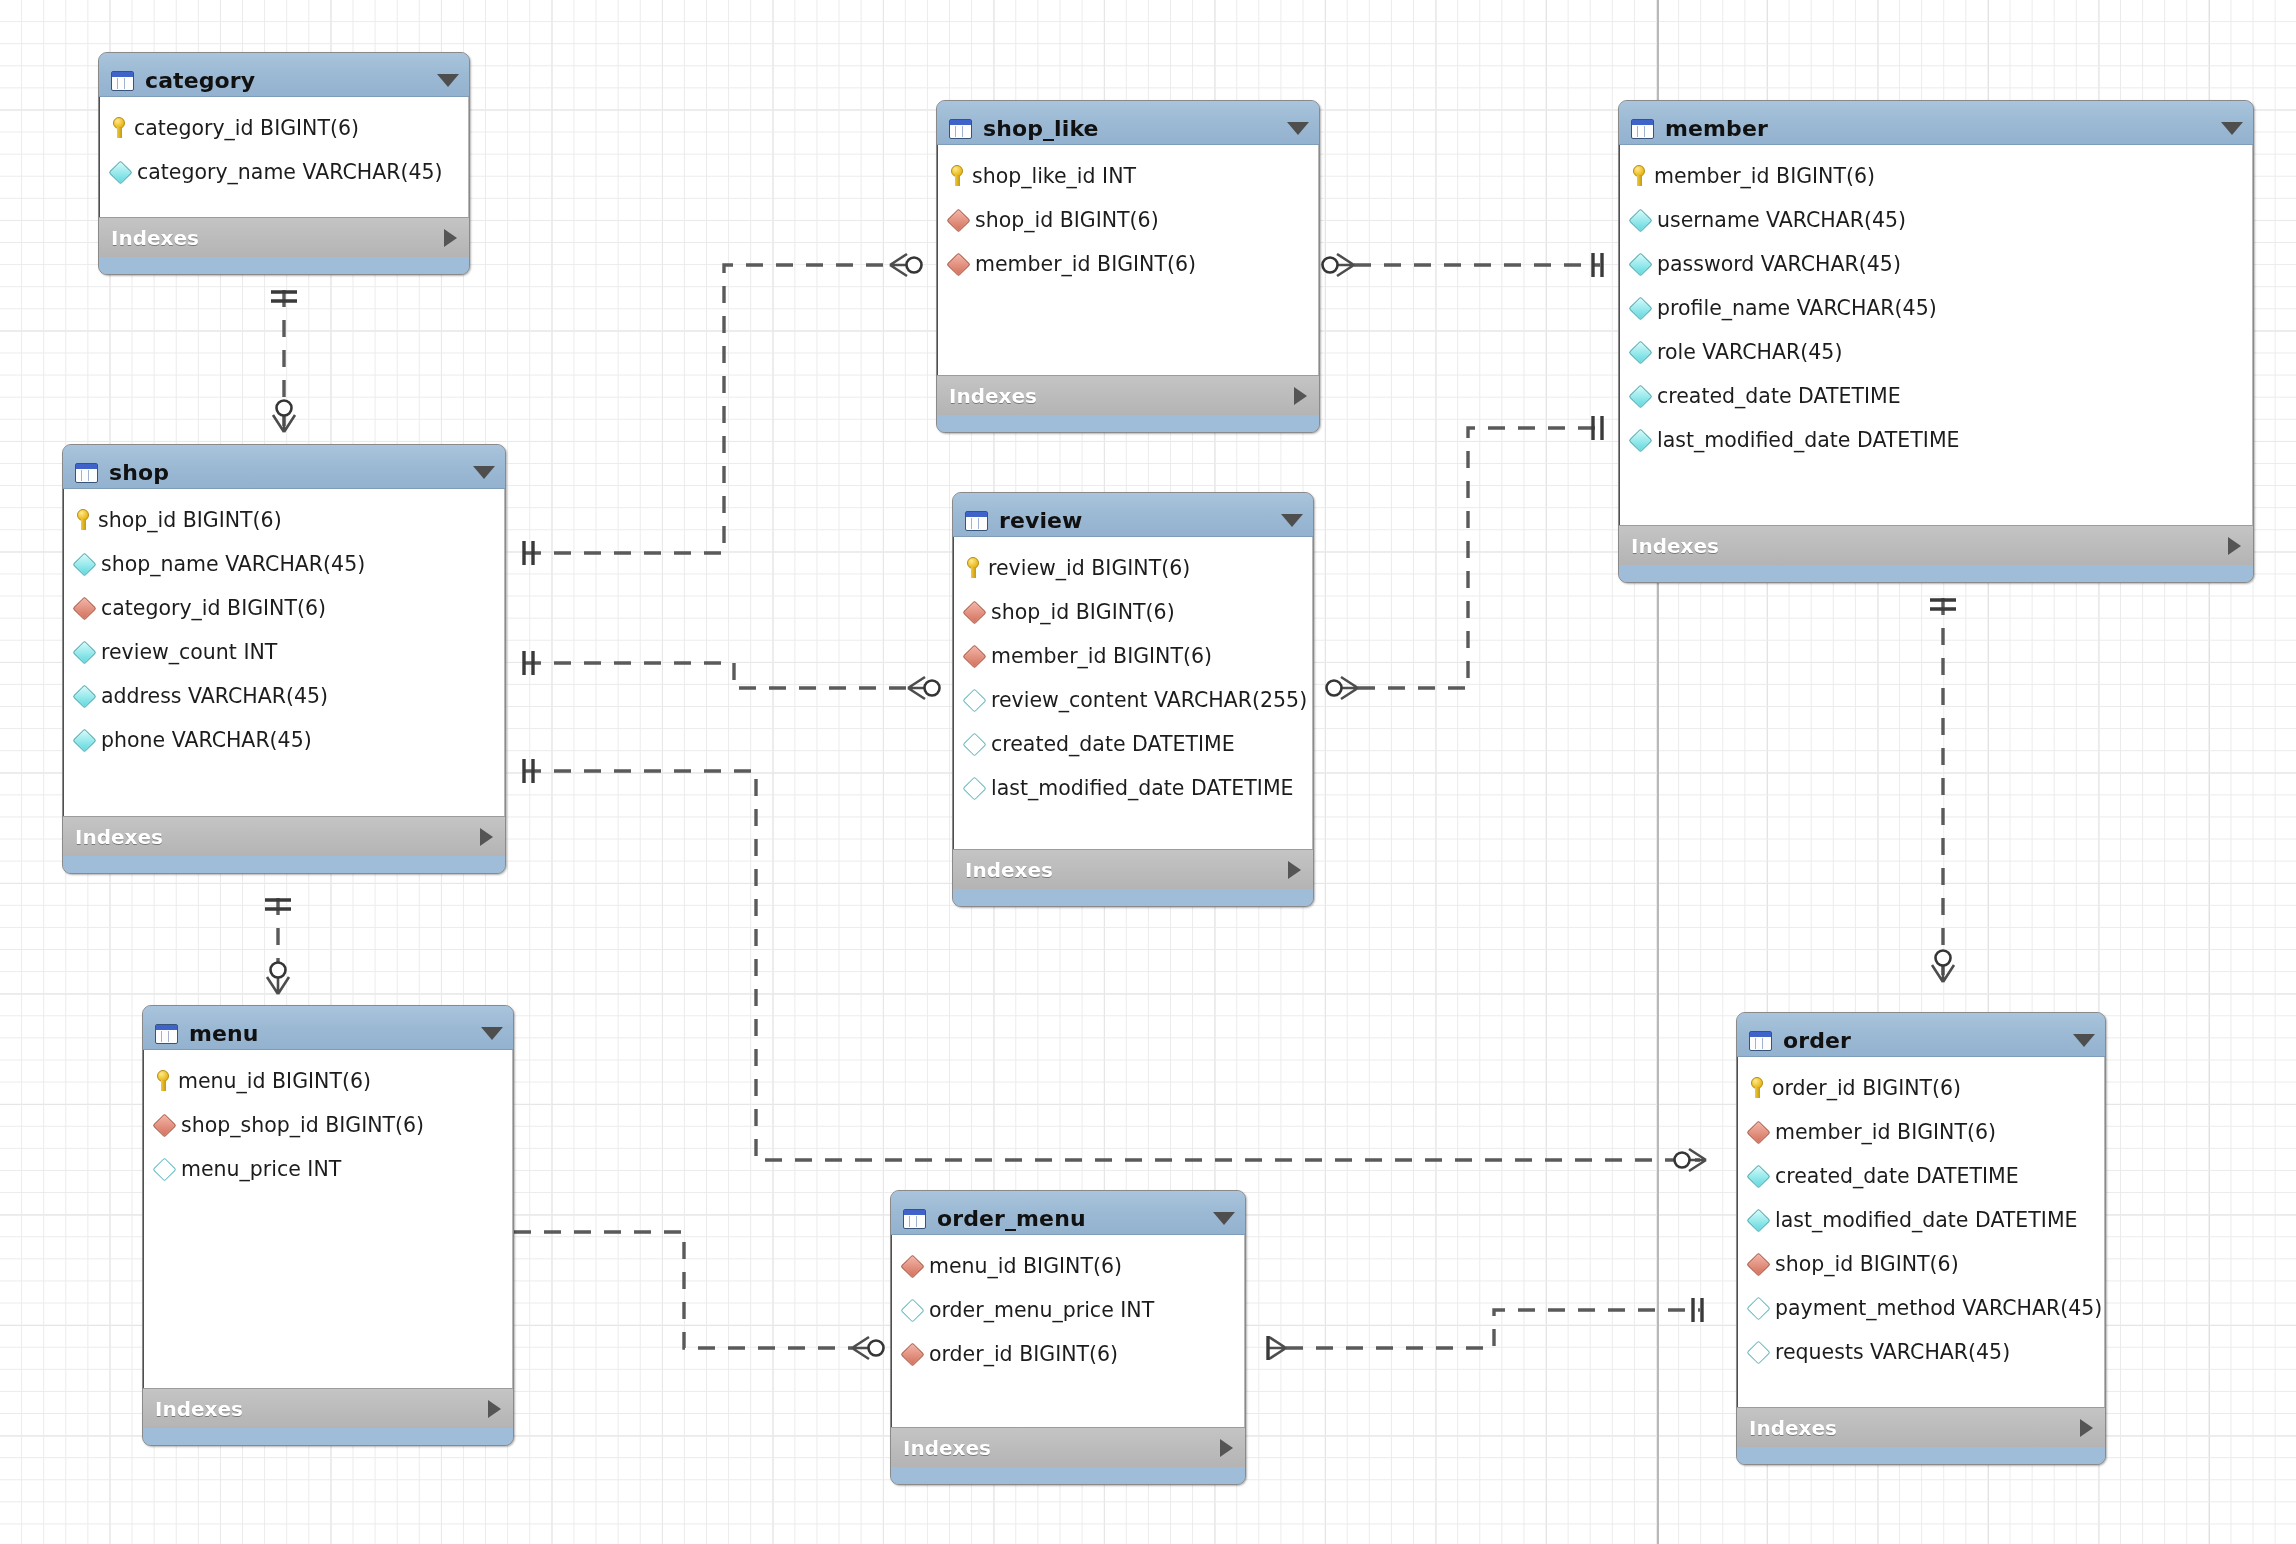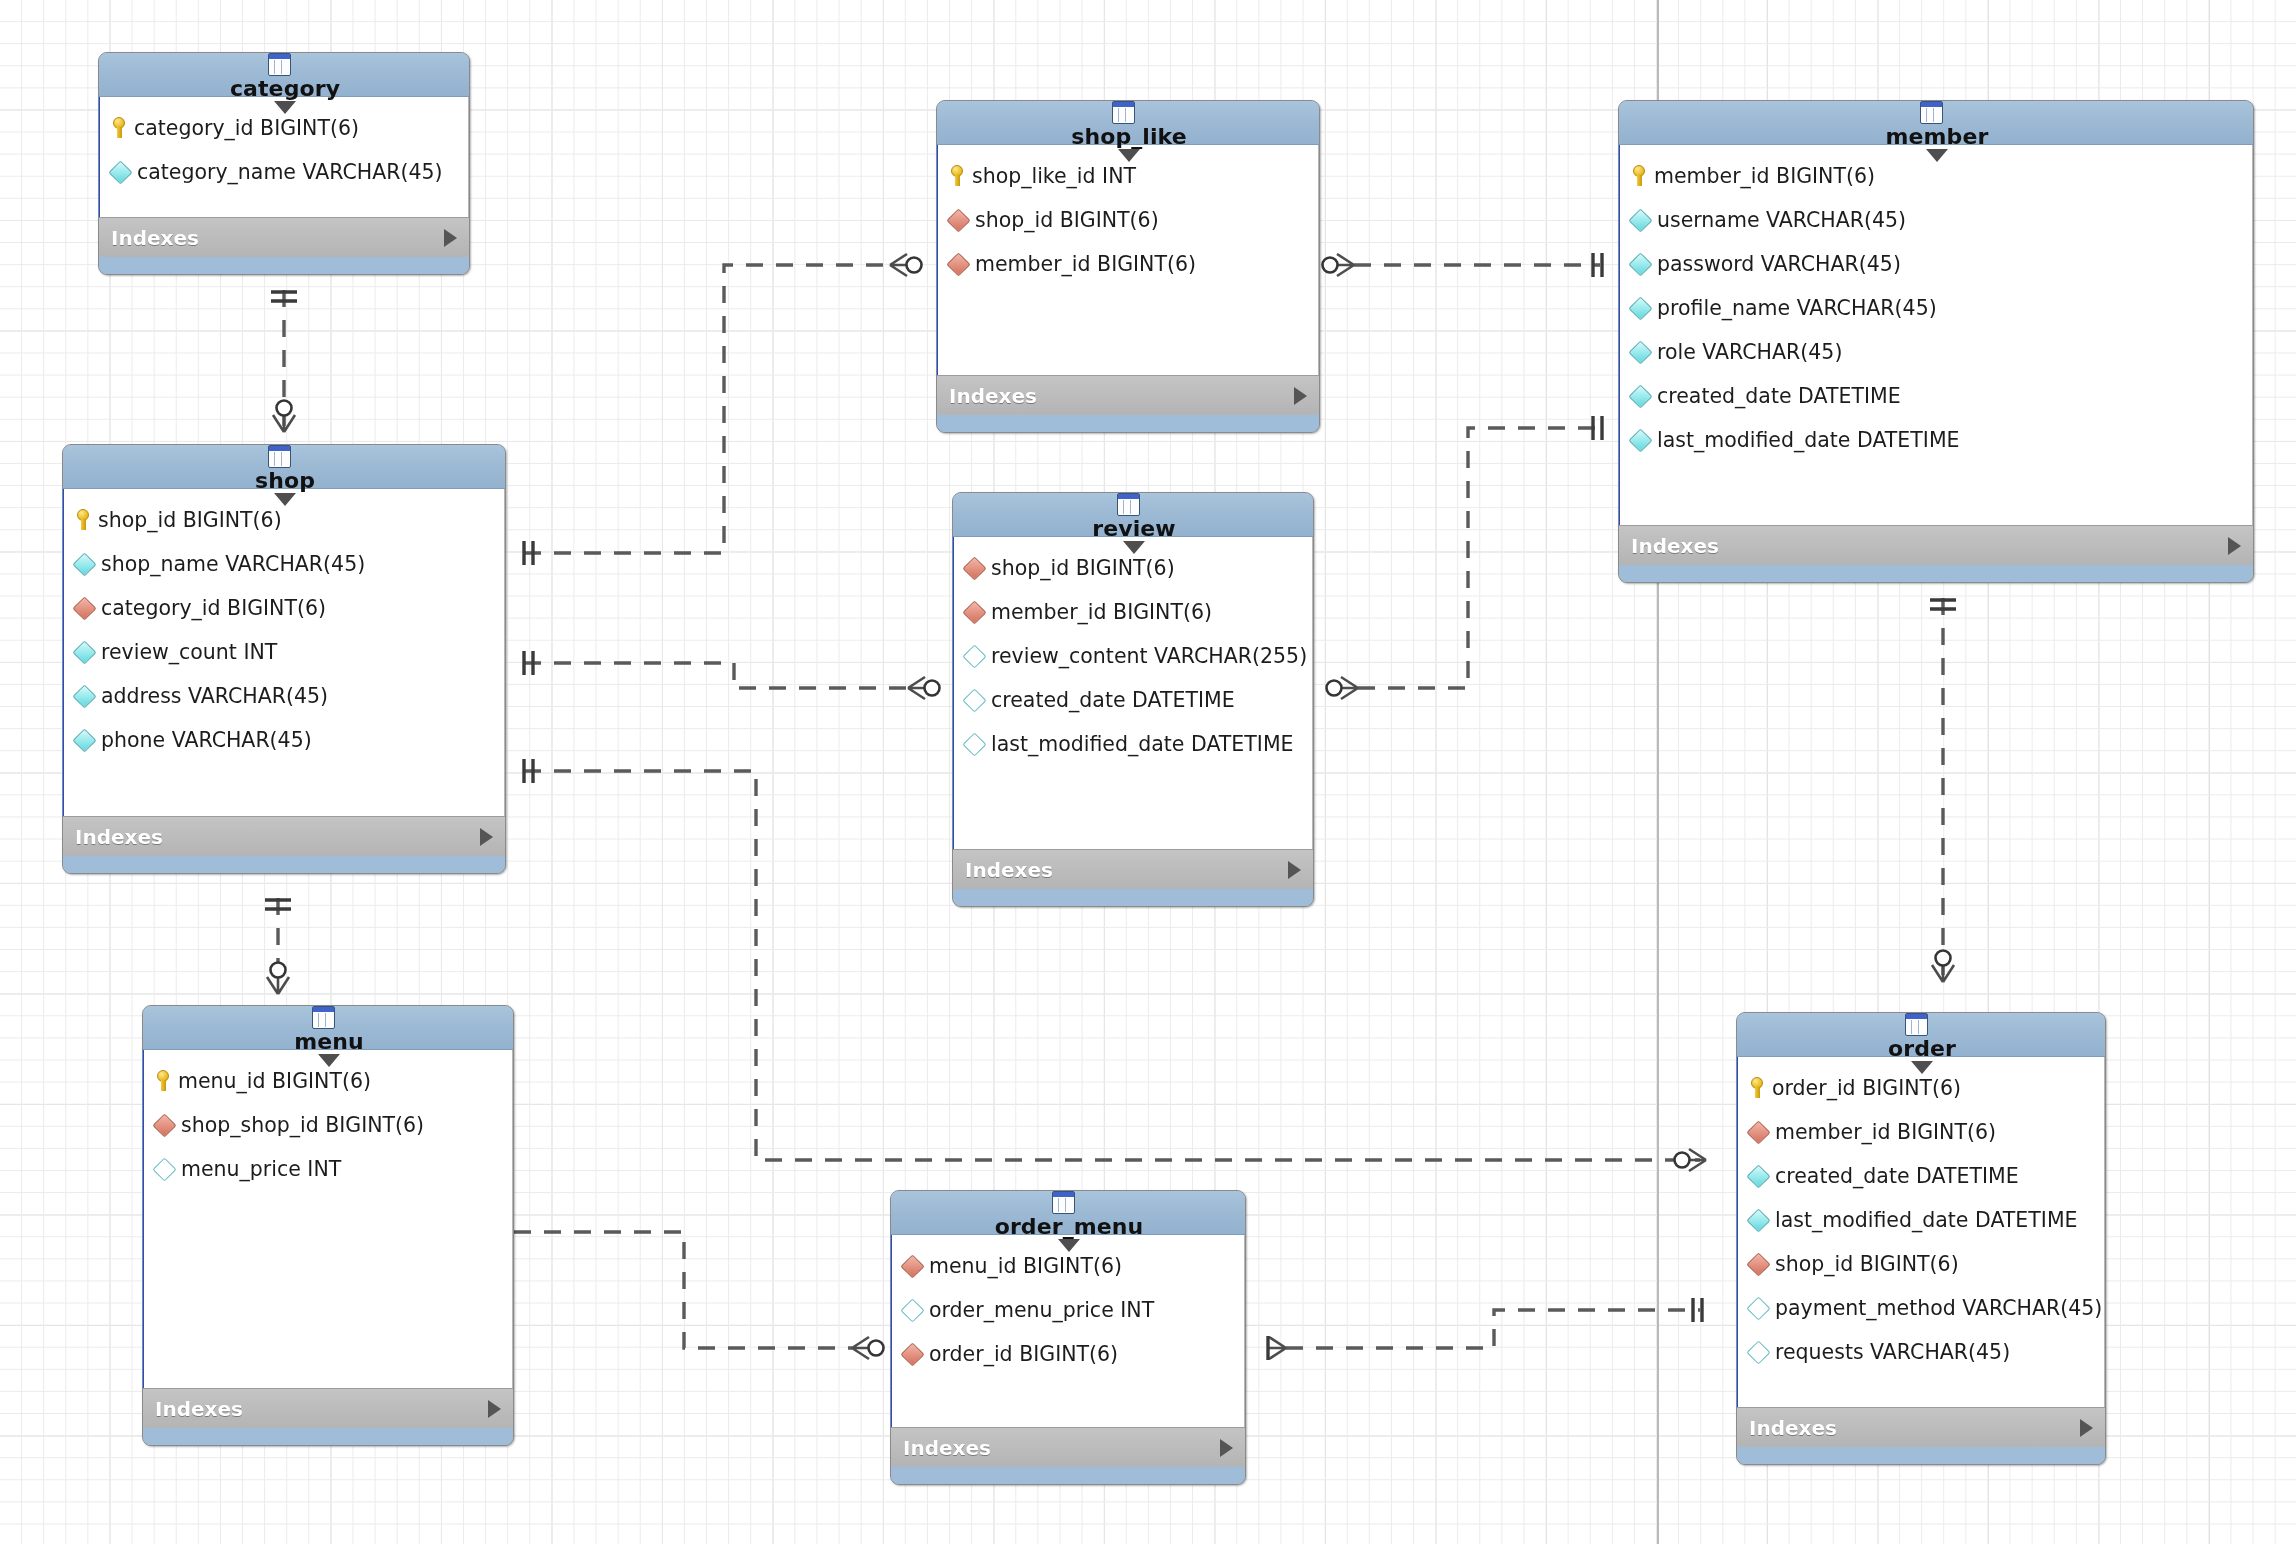--- a/index.html
+++ b/index.html
@@ -38,23 +38,22 @@
     background:#9fbdd8;
     box-shadow:1px 1px 2px rgba(0,0,0,.30);
     overflow:hidden;
     box-sizing:border-box;
   }
   .tbl-hdr{
     height:44px;
     background:linear-gradient(to bottom,#a9c4dc 0%,#9cb9d4 50%,#93b2cf 100%);
     border-bottom:1px solid #7f9cb8;
     display:flex;align-items:center;
-    padding:0 10px 0 12px;
+    padding:12px 10px 0 12px;
     box-sizing:border-box;
-    flex-direction:column;
   }
   .tbl-icon{
     width:23px;height:20px;flex:0 0 23px;margin-right:11px;
     border:1px solid #36547c;background:#fdfdfd;border-radius:2px;
     position:relative;box-sizing:border-box;
   }
   .tbl-icon:before{
     content:"";position:absolute;left:0;right:0;top:0;height:5px;background:#3f63c8;
   }
   .tbl-icon:after{
@@ -362,20 +361,24 @@
   </div>
 
   <div class="tbl" style="left:952px;top:492px;width:362px;">
     <div class="tbl-hdr">
       <span class="tbl-icon"></span>
       <span class="tbl-title">review</span>
       <span class="caret"></span>
     </div>
     <div class="tbl-body" style="height:312px;">
       <div class="col">
+        <span class="gl gl-pk"></span>
+        <span>review_id BIGINT(6)</span>
+      </div>
+      <div class="col">
         <span class="gl gl-fk"></span>
         <span>shop_id BIGINT(6)</span>
       </div>
       <div class="col">
         <span class="gl gl-fk"></span>
         <span>member_id BIGINT(6)</span>
       </div>
       <div class="col">
         <span class="gl gl-nul"></span>
         <span>review_content VARCHAR(255)</span>

